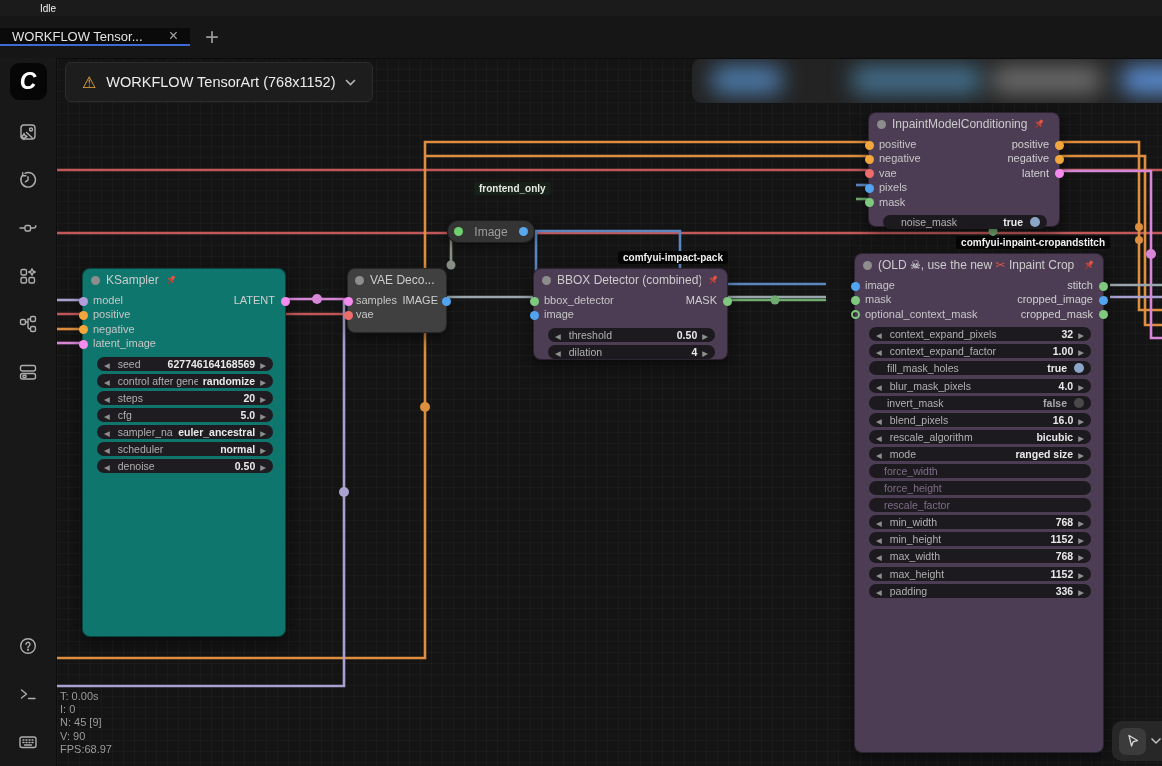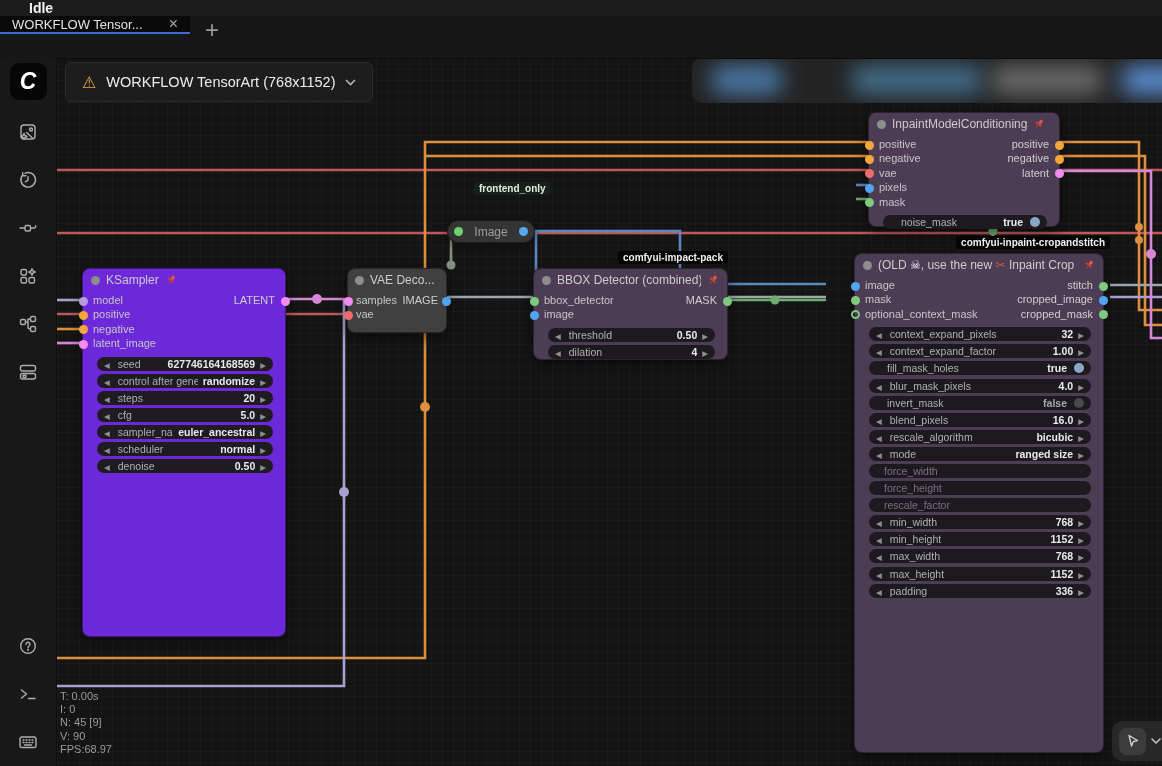--- a/index.html
+++ b/index.html
@@ -2,23 +2,23 @@
 <html><head>
 <meta charset="utf-8">
 <style>
   html,body{margin:0;padding:0}
   body{width:1162px;height:766px;background:#131313;font-family:"Liberation Sans",sans-serif;
        overflow:hidden;position:relative;-webkit-font-smoothing:antialiased}
 
   
   #topstrip{position:absolute;left:0;top:0;width:1162px;height:16px;background:#1b1b1b;z-index:20;
             display:flex;align-items:center}
-  #status-label{color:#f2f2f2;font-size:14px;font-weight:bold;margin-left:29px}
+  #status-label{color:#f2f2f2;font-size:10px;font-weight:normal;margin-left:40px}
   #tabbar{position:absolute;left:0;top:16px;width:1162px;height:42px;background:#161616;z-index:20;
-          display:flex;align-items:flex-start;border-bottom:1px solid #0c0c0c}
+          display:flex;align-items:center;border-bottom:1px solid #0c0c0c}
   .tab{width:190px;background:#0a0a0a;border-bottom:2px solid #3d6bd6;display:flex;align-items:center;
        padding:0 12px;gap:10px;box-sizing:border-box}
   .tab-title{color:#e4e4e4;font-size:13px;flex:1;white-space:nowrap;overflow:hidden}
   .tab-close{color:#a8a8a8;font-size:16px;line-height:16px}
   .newtab{width:44px;display:flex;align-items:center;justify-content:center;color:#9a9a9a;
           font-size:24px;font-weight:300}
 
   
   #sidebar{position:absolute;left:0;top:58px;width:57px;height:708px;background:#181818;z-index:20;
            display:flex;flex-direction:column;align-items:center;border-right:1px solid #0d0d0d;box-sizing:border-box}
@@ -60,21 +60,21 @@
   .widget .wname{margin-left:8px;flex:1;white-space:nowrap;overflow:hidden}
   .widget .wval{color:#e9e9e9;font-weight:bold;margin:0 5px;white-space:nowrap}
   .al::before{content:"◀";font-size:7.5px;color:#8f8f8f}
   .ar::before{content:"▶";font-size:7.5px;color:#8f8f8f}
   .widget.wtog{padding-left:10px}
   .tcirc{width:10px;height:10px;border-radius:50%;flex:none;margin-left:2px}
   .tc-on{background:#8ba6c6}.tc-off{background:#4a4a4a}
   .widget.wdis{background:rgba(24,18,28,.45);color:#7e6d86}
   .widget.wdis .wname{color:#7e6d86}
 
-  .node-blue{background:#6d28d9}
+  .node-blue{background:#0f766e}
   .node-gray{background:#404040}
   .node-purple{background:#4c3c54}
   .node-purple .widget{background:#1d1a1f}
 
   
   #node-image{position:absolute;left:447px;top:220px;width:88px;height:23px;background:#343434;
     border:1px solid rgba(0,0,0,.45);border-radius:11px;z-index:4;display:flex;align-items:center;
     padding:0 6px;box-sizing:border-box;box-shadow:0 3px 8px rgba(0,0,0,.45)}
   #node-image .ntitle{flex:1;text-align:center;color:#9d9d9d}
   .edot{width:9px;height:9px;border-radius:50%;flex:none}

